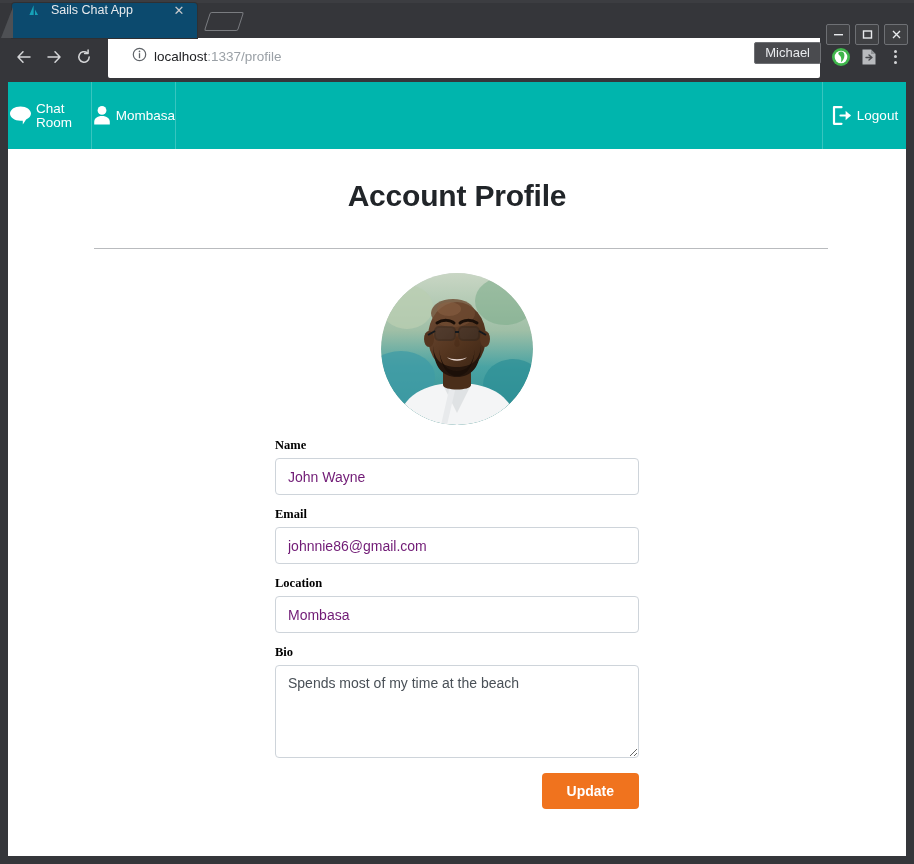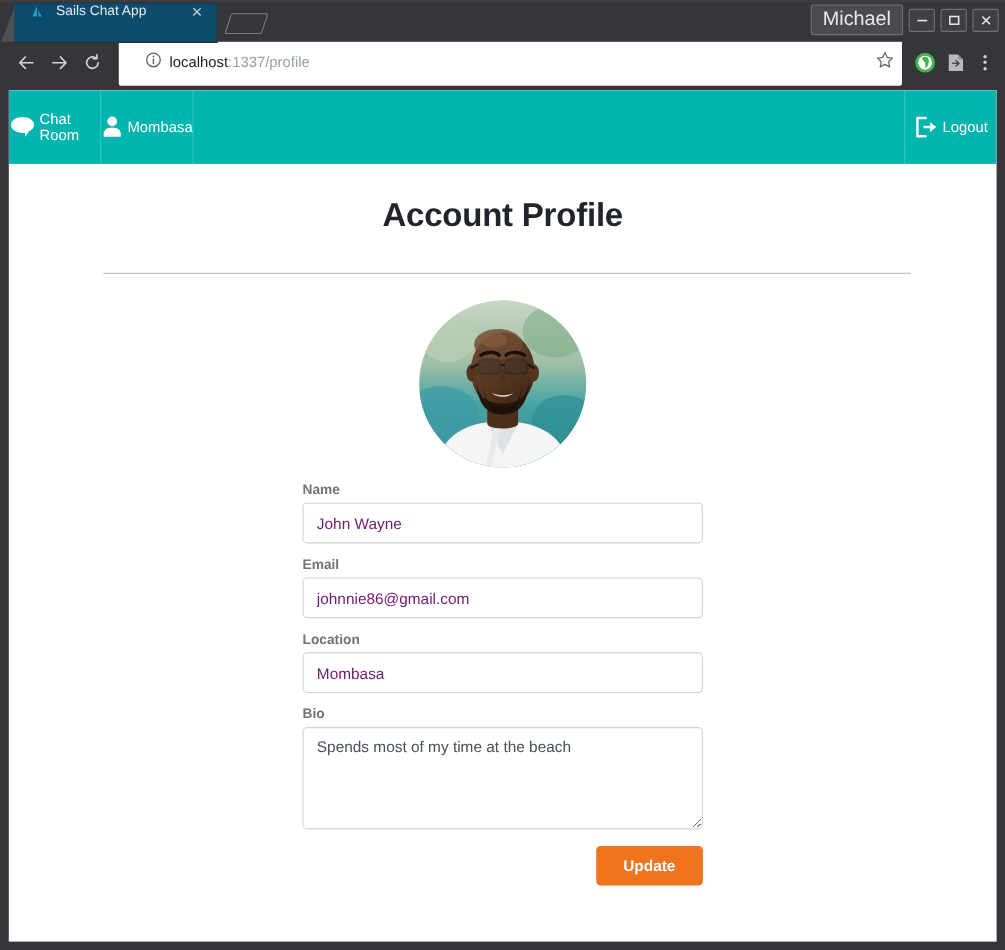--- a/index.html
+++ b/index.html
@@ -95,26 +95,27 @@
   
   #winctl {
     position: absolute;
     top: 4px; right: 6px;
     display: flex;
     align-items: center;
     gap: 5px;
   }
   .profile-chip {
     color: #e8eaed;
-    font-size: 18px;
+    font-size: 13px;
     padding: 2px 10px 3px;
     border: 1px solid #6e7074;
     border-radius: 2px;
     background: #4a4b4f;
     cursor: pointer;
+    margin-top: 38px;
   }
   .winbtn {
     width: 24px; height: 21px;
     border: 1px solid #6e7074;
     border-radius: 2px;
     background: #3f4043;
     color: #e8eaed;
     font-size: 12px;
     line-height: 19px;
     text-align: center;
@@ -234,23 +235,24 @@
   #avatar svg { display: block; width: 152px; height: 152px; }
 
   #form {
     width: 364px;
     margin: 13px auto 0;
   }
   .field { margin-bottom: 12px; }
   .field-label {
     font-size: 12.5px;
     font-weight: bold;
-    color: #737373;
+    color: #000000;
     margin-bottom: 5px;
     display: block;
+    font-family: Liberation Serif, serif;
   }
   .field-input {
     width: 364px;
     height: 37px;
     border: 1px solid #ced4da;
     border-radius: 4px;
     font-family: "Liberation Sans", sans-serif;
     font-size: 14px;
     color: #701a75;
     padding: 0 12px;

